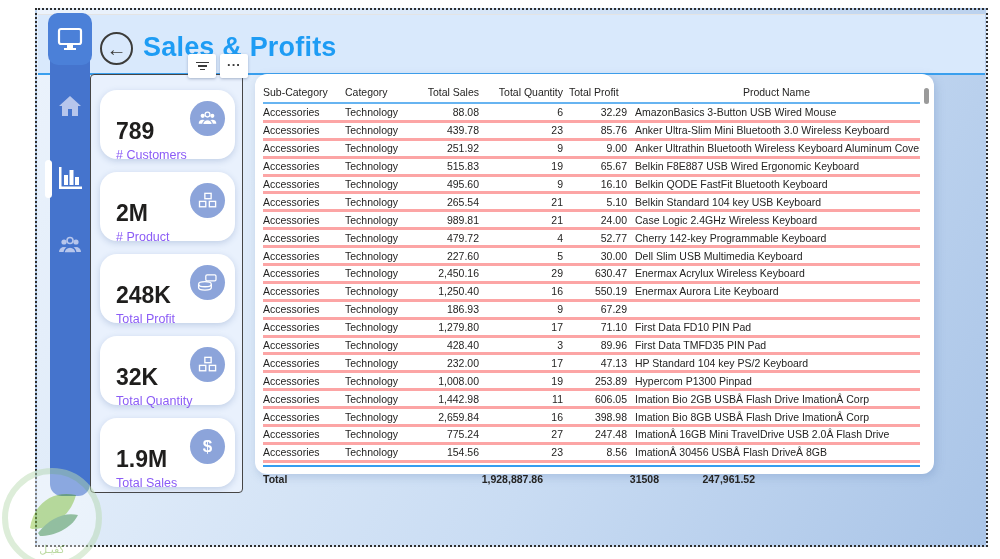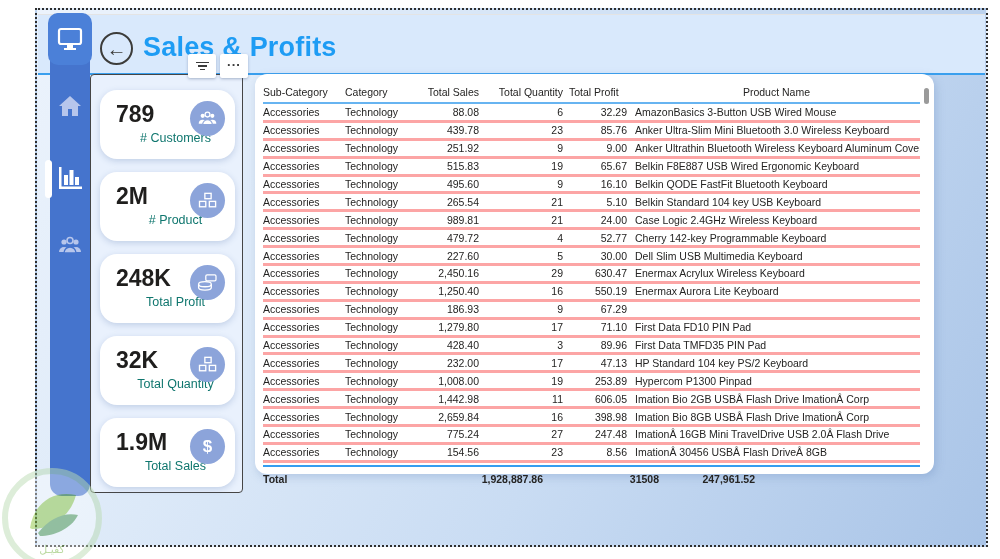--- a/index.html
+++ b/index.html
@@ -45,24 +45,24 @@
                 line-height:10px; padding-bottom:8px;}
   .flt { display:flex; flex-direction:column; gap:2px; align-items:center; }
   .flt span { display:block; height:1.6px; background:#3a3a3a; }
   .flt .l1 { width:13px; } .flt .l2 { width:9px; } .flt .l3 { width:5px; }
 
   
   .kpi-panel { position:absolute; left:53px; top:64px; width:153px; height:419px;
                background:#e9f1fd; border:1px solid #454545; border-radius:4px;
                padding:15px 9px; z-index:4; }
   .kpi-card { position:relative; width:135px; height:69px; background:#ffffff;
-              border-radius:17px; margin-bottom:13px; padding:11px 0 0 16px;
+              border-radius:17px; margin-bottom:13px; padding:28px 0 0 16px;
               box-shadow:0 2px 6px rgba(100,130,180,.30); }
   .kpi-value { font-size:23px; font-weight:bold; color:#1f1e1d; }
-  .kpi-label { font-size:12.5px; color:#0f766e; margin-top:3px;text-align:center; }
+  .kpi-label { font-size:12.5px; color:#8b5cf6; margin-top:3px; }
   .kpi-circle { position:absolute; right:10px; top:11px; width:35px; height:35px;
                 border-radius:50%; background:#8ca4da; display:flex;
                 align-items:center; justify-content:center; color:#fff;
                 font-weight:bold; font-size:17px; }
 
   
   .table-panel { position:absolute; left:218px; top:64px; width:679px; height:400px;
                  background:#ffffff; border-radius:12px; padding:8px 14px 6px 8px;
                  box-shadow:2px 3px 8px rgba(110,140,190,.35); z-index:3; }
   .t-grid { display:grid; grid-template-columns:76px 62px 66px 78px 58px 1fr;

